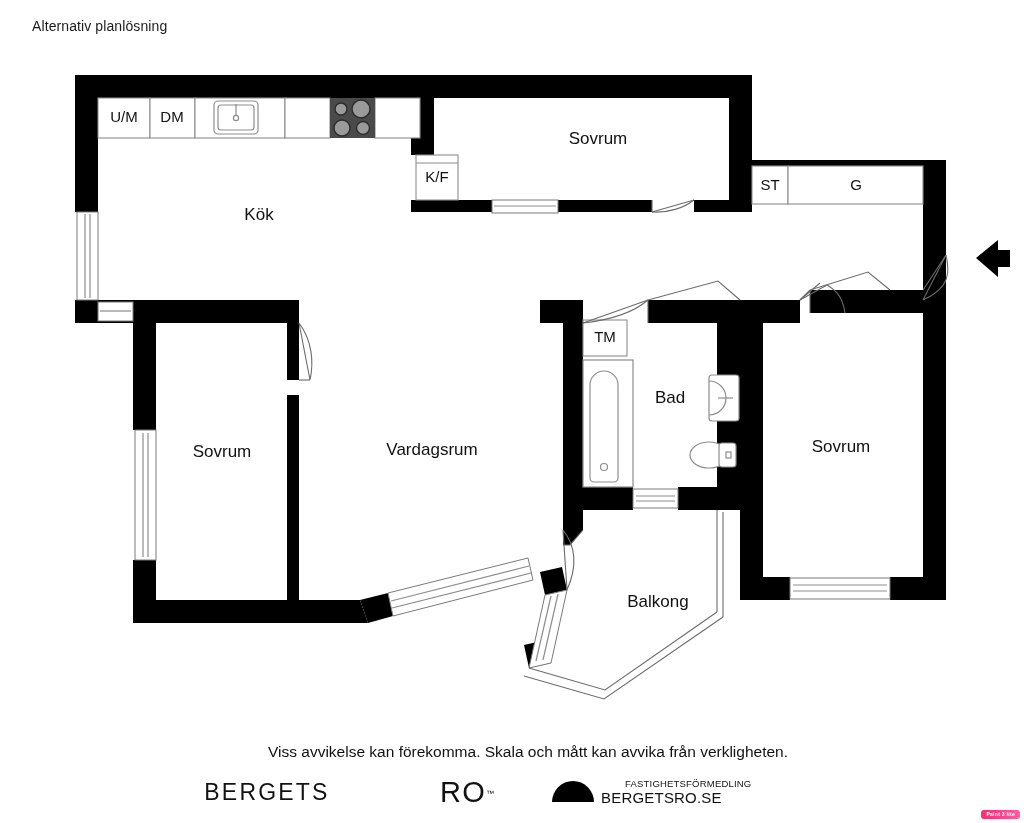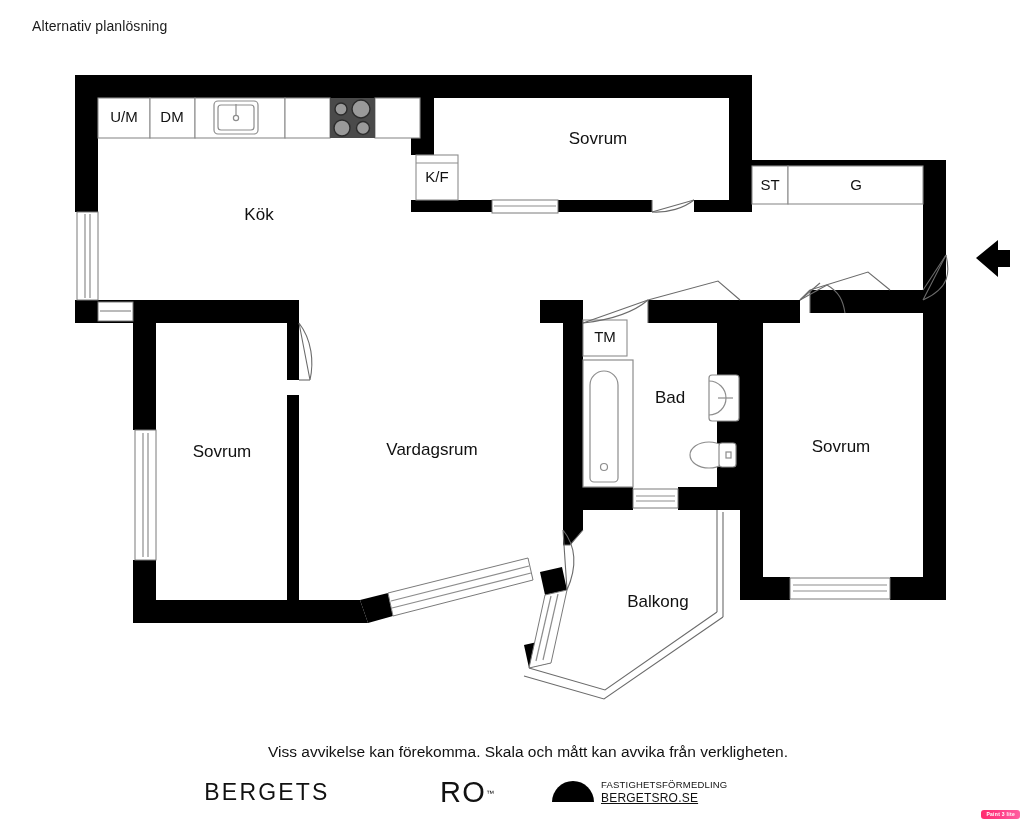--- a/index.html
+++ b/index.html
@@ -109,26 +109,26 @@
     border-radius: 21px 21px 0 0;
     flex: none;
   }
   #agency-text {
     line-height: 1.18;
   }
   #agency-line1 {
     font-size: 9.5px;
     letter-spacing: 0.2px;
     color: #111111;
+    margin-left: 24px;
   }
   #agency-line2 {
-    font-size: 12px;
+    font-size: 15px;
     letter-spacing: 0.2px;
     color: #111111;
-    text-decoration: underline;
   }
   #paint-badge {
     position: absolute;
     right: 4px;
     bottom: 4px;
     padding: 2px 5px;
     border-radius: 3px;
     background: linear-gradient(90deg, #ff2d6f 0%, #ff3d86 45%, #ff5ea0 100%);
     color: #ffffff;
     font-size: 5px;

